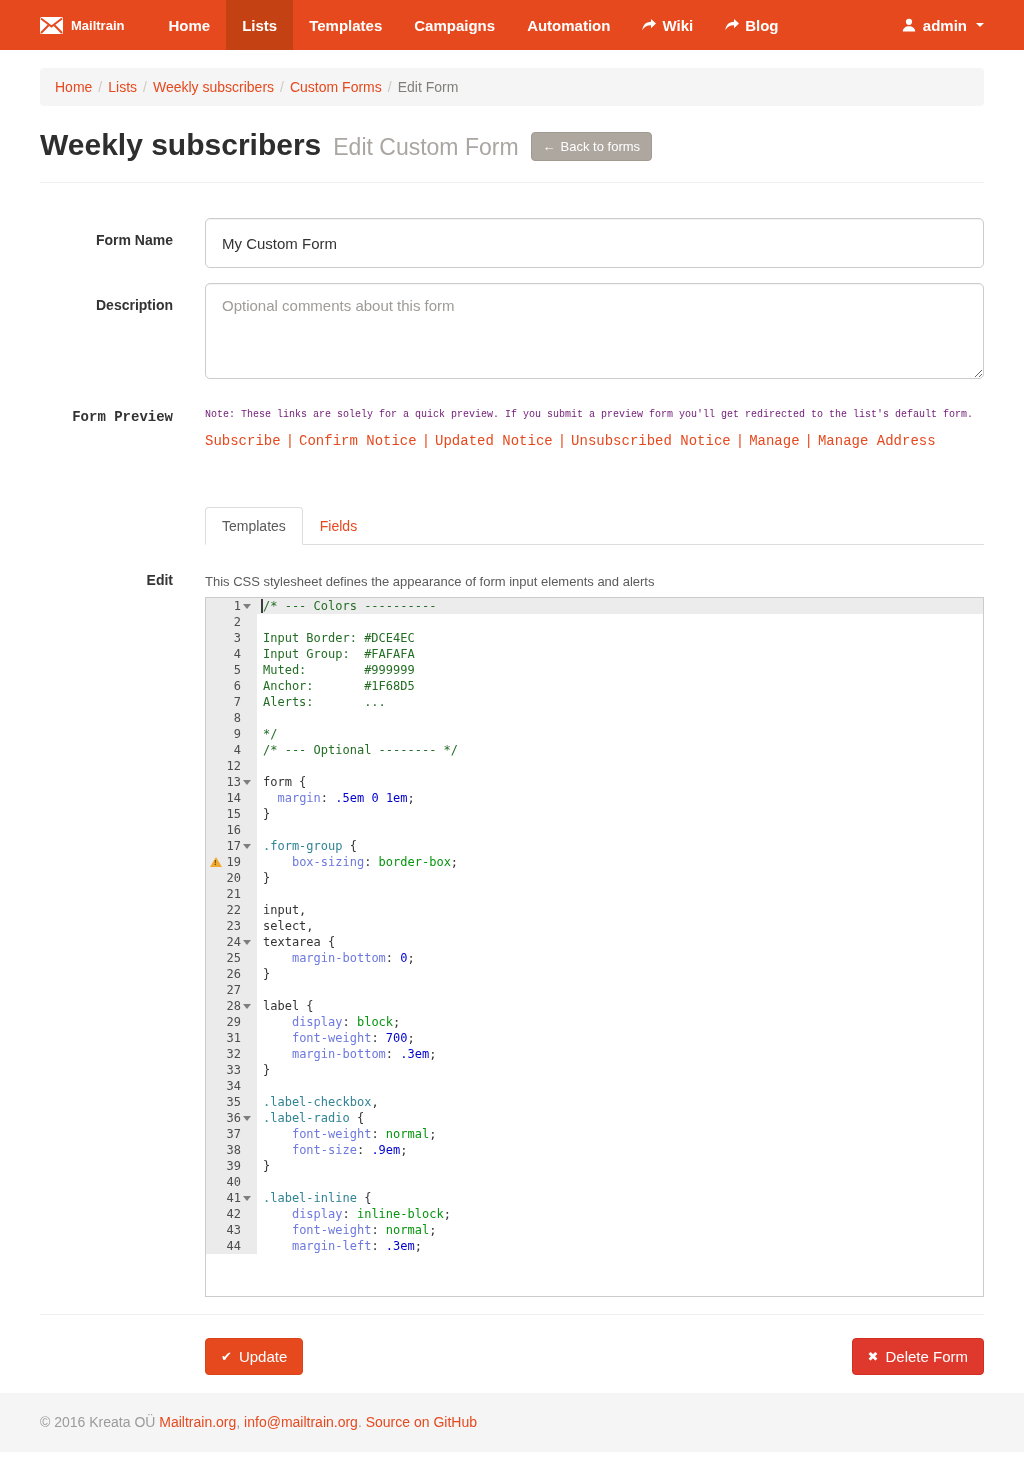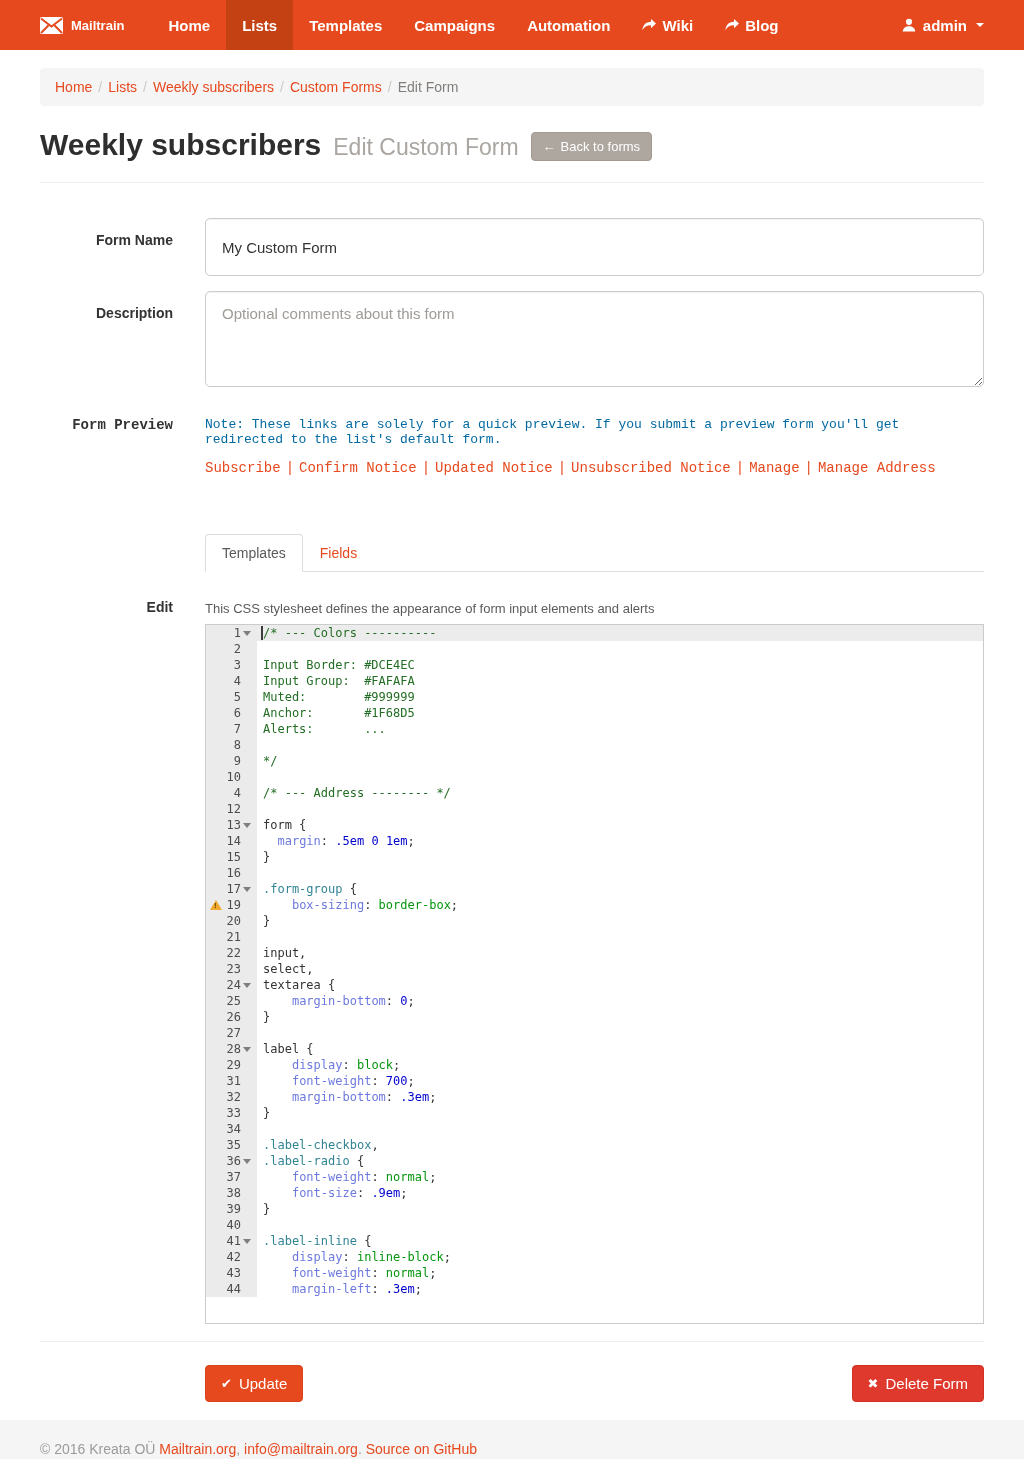--- a/index.html
+++ b/index.html
@@ -32,25 +32,25 @@
   .btn-back { background:#AEA79F; color:#fff; border:1px solid #a29a91; border-radius:4px; font-size:13px; padding:6px 11px; cursor:pointer; display:inline-flex; align-items:center; gap:5px; position:relative; top:-4px; }
 
   hr.rule { border:0; border-top:1px solid #eee; margin:17px 0 0 0; }
 
   
   .form { margin-top:35px; }
   .form-row { display:grid; grid-template-columns:165px 1fr; margin-bottom:15px; }
   .form-label { text-align:right; padding-right:32px; font-weight:700; font-size:14px; color:#333; padding-top:14px; }
   .form-label.slim { padding-top:9px; }
 
-  .text-input { width:100%; height:58px; border:1px solid #ccc; border-radius:5px; padding:13px 16px; font-size:15px; color:#333; font-family:"Liberation Sans",sans-serif; box-shadow:inset 0 1px 1px rgba(0,0,0,.05); }
+  .text-input { width:100%; height:50px; border:1px solid #ccc; border-radius:5px; padding:13px 16px; font-size:15px; color:#333; font-family:"Liberation Sans",sans-serif; box-shadow:inset 0 1px 1px rgba(0,0,0,.05); }
   .text-area { width:100%; height:96px; border:1px solid #ccc; border-radius:5px; padding:13px 16px; font-size:15px; color:#333; font-family:"Liberation Sans",sans-serif; resize:vertical; box-shadow:inset 0 1px 1px rgba(0,0,0,.05); }
   .text-area::placeholder, .text-input::placeholder { color:#9f9b97; }
 
-  .preview-note { font-size:13px; color:#0369a1; padding-top:3px; }
+  .preview-note { font-size:10px; color:#701a75; padding-top:3px; }
   .preview-links { margin-top:13px; font-size:14px; color:#E6491E; }
   .preview-links a { color:#E6491E; text-decoration:none; cursor:pointer; }
   .preview-links .pipe { padding:0 5px; }
   .preview-row { margin-bottom:58px;font-family:Liberation Mono, monospace; }
 
   
   .tabs-row { display:grid; grid-template-columns:165px 1fr; }
   .tabs { border-bottom:1px solid #ddd; display:flex; }
   .tab { padding:10px 16px; font-size:14px; margin-bottom:-1px; cursor:pointer; border:1px solid transparent; border-radius:4px 4px 0 0; }
   .tab.active { background:#fff; border-color:#ddd #ddd transparent; color:#5a5a5a; }
@@ -260,31 +260,24 @@
             </div>
             <div class="code-row">
               <div class="gutter-cell">
                 <span class="gutter-num">9</span>
                 <span class="fold-slot"></span>
               </div>
               <div class="code-cell"><span class="tok-c">*/</span></div>
             </div>
             <div class="code-row">
               <div class="gutter-cell">
-                <span class="gutter-num">10</span>
-                <span class="fold-slot"></span>
-              </div>
-              <div class="code-cell"></div>
-            </div>
-            <div class="code-row">
-              <div class="gutter-cell">
                 <span class="gutter-num">4</span>
                 <span class="fold-slot"></span>
               </div>
-              <div class="code-cell"><span class="tok-c">/* --- Address -------- */</span></div>
+              <div class="code-cell"><span class="tok-c">/* --- Optional -------- */</span></div>
             </div>
             <div class="code-row">
               <div class="gutter-cell">
                 <span class="gutter-num">12</span>
                 <span class="fold-slot"></span>
               </div>
               <div class="code-cell"></div>
             </div>
             <div class="code-row">
               <div class="gutter-cell">

